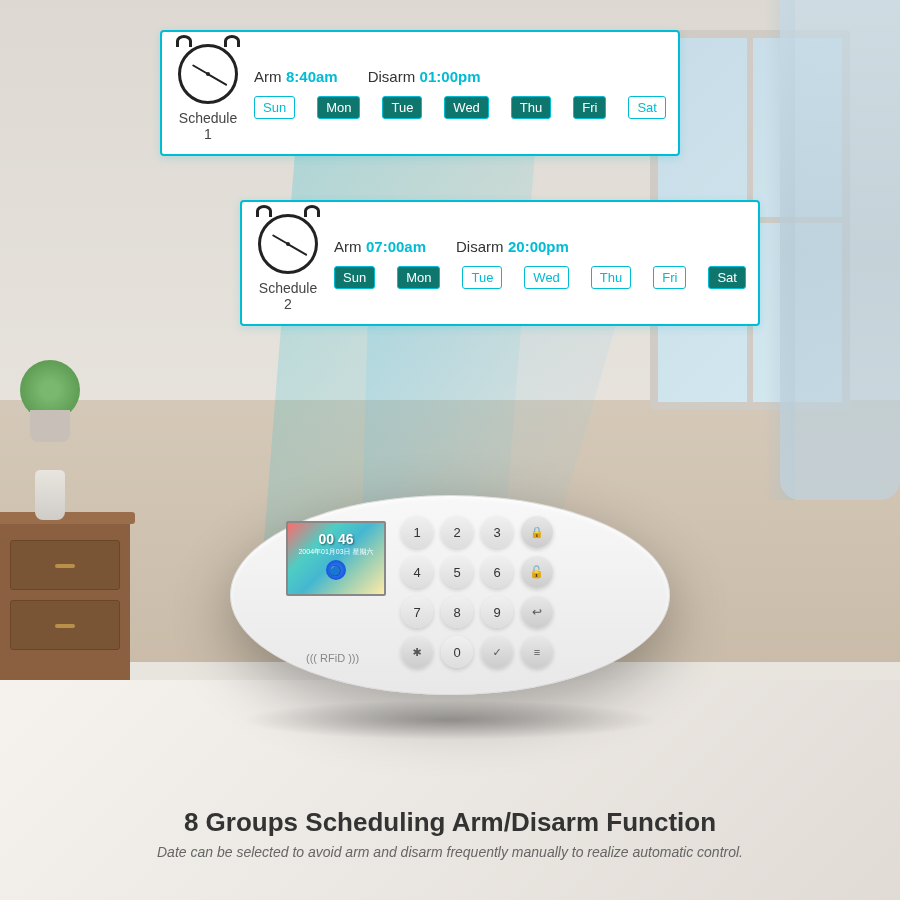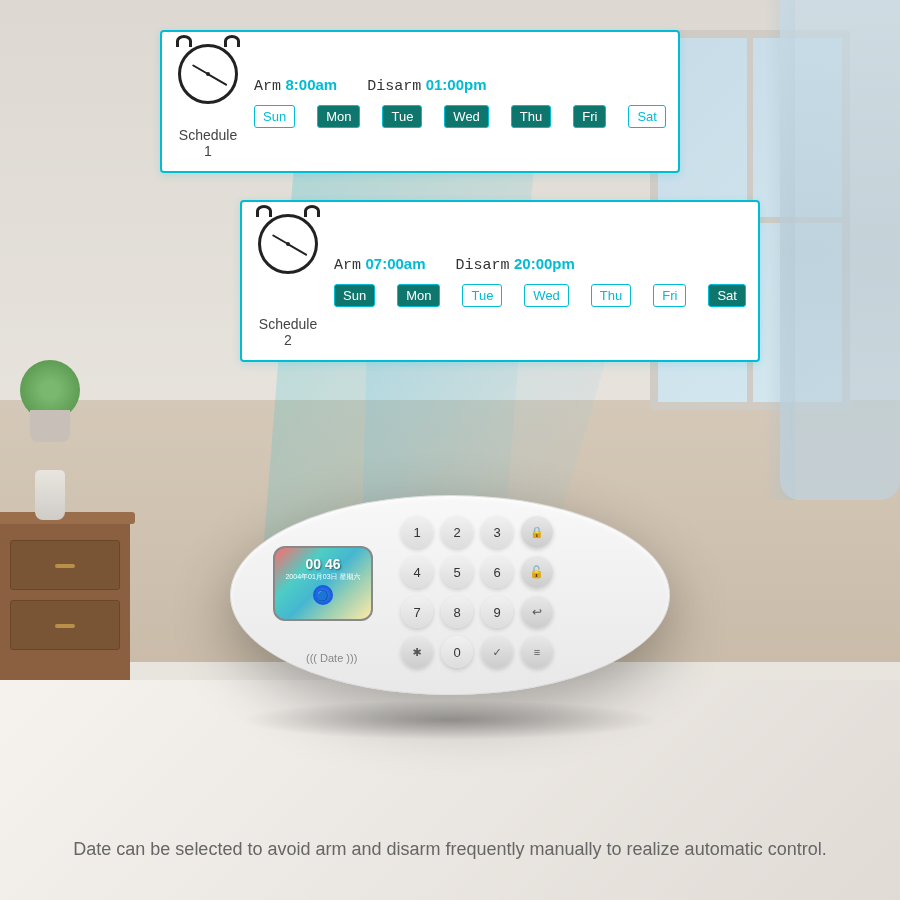--- a/index.html
+++ b/index.html
@@ -179,28 +179,27 @@
       width: 420px;
       height: 40px;
       background: radial-gradient(ellipse, rgba(0,0,0,0.3) 0%, transparent 70%);
       margin: 5px auto 0;
     }
 
     
     .device-screen {
       position: absolute;
       top: 25px;
-      left: 42px;
+      left: 55px;
       width: 100px;
       height: 75px;
       background: linear-gradient(135deg, #ff6b6b 0%, #4ecdc4 30%, #45b7d1 50%, #96ceb4 70%, #ffeaa7 100%);
-      border-radius: 12px;
+      border-radius: 2px;
       border: 2px solid #888;
       overflow: hidden;
-      margin-top: 25px;
     }
     .screen-time {
       color: white;
       font-size: 14px;
       font-weight: bold;
       text-align: center;
       padding-top: 8px;
       text-shadow: 1px 1px 2px rgba(0,0,0,0.5);
     }
     .screen-date {
@@ -342,21 +341,20 @@
     }
     .schedule-times {
       display: flex;
       gap: 30px;
       align-items: center;
       margin-bottom: 10px;
     }
     .time-label {
       font-size: 15px;
       color: #333;
-      font-family: Liberation Mono, monospace;
     }
     .time-value {
       font-size: 15px;
       color: #00bcd4;
       font-weight: bold;
     }
     .days-row {
       display: flex;
       gap: 22px;
     }
@@ -388,22 +386,23 @@
       left: 0; right: 0;
       text-align: center;
     }
     .bottom-title {
       font-size: 26px;
       font-weight: bold;
       color: #333;
       margin-bottom: 6px;
     }
     .bottom-subtitle {
-      font-size: 18px;
+      font-size: 14px;
       color: #666;
+      font-style: italic;
     }
 
     
     .light-svg {
       position: absolute;
       top: 0; left: 0;
       width: 100%; height: 100%;
       pointer-events: none;
     }
   </style>
@@ -449,55 +448,55 @@
       <stop offset="100%" stop-color="#4fc3f7" stop-opacity="0"></stop>
     </linearGradient>
   </defs>
 
   <polygon points="300,90 540,90 500,590 260,590" fill="url(#beam1)"></polygon>
 
   <polygon points="370,240 640,240 540,590 360,590" fill="url(#beam2)"></polygon>
 </svg>
 
 <div class="schedule-card schedule-1">
-  <div style="display:flex;flex-direction:column;align-items:center;gap:17px;">
+  <div style="display:flex;flex-direction:column;align-items:center;">
     <div class="clock-icon">
       <div class="clock-bell-left"></div>
       <div class="clock-bell-right"></div>
       <div class="clock-hand-hour"></div>
       <div class="clock-hand-min"></div>
       <div class="clock-center"></div>
     </div>
     <div class="schedule-label">Schedule 1</div>
   </div>
   <div class="schedule-info">
     <div class="schedule-times">
       <div>
         <span class="time-label">Arm</span>
-        <span class="time-value">8:00am</span>
+        <span class="time-value">8:40am</span>
       </div>
       <div>
         <span class="time-label">Disarm</span>
         <span class="time-value">01:00pm</span>
       </div>
     </div>
     <div class="days-row" id="days-row-1">
         <button class="day-btn">Sun</button>
         <button class="day-btn active">Mon</button>
         <button class="day-btn active">Tue</button>
         <button class="day-btn active">Wed</button>
         <button class="day-btn active">Thu</button>
         <button class="day-btn active">Fri</button>
         <button class="day-btn">Sat</button>
       </div>
   </div>
 </div>
 
 <div class="schedule-card schedule-2">
-  <div style="display:flex;flex-direction:column;align-items:center;gap:36px;">
+  <div style="display:flex;flex-direction:column;align-items:center;">
     <div class="clock-icon">
       <div class="clock-bell-left"></div>
       <div class="clock-bell-right"></div>
       <div class="clock-hand-hour"></div>
       <div class="clock-hand-min"></div>
       <div class="clock-center"></div>
     </div>
     <div class="schedule-label">Schedule 2</div>
   </div>
   <div class="schedule-info">
@@ -549,21 +548,22 @@
       <div class="key-btn">9</div>
       <div class="key-btn key-special" style="font-size:12px;">↩</div>
 
       <div class="key-btn key-special">✱</div>
       <div class="key-btn">0</div>
       <div class="key-btn key-special">✓</div>
       <div class="key-btn key-special">≡</div>
     </div>
 
     <div class="rfid-label">
-      <span>((( Date )))</span>
+      <span>((( RFiD )))</span>
     </div>
   </div>
   <div class="device-shadow"></div>
 </div>
 
 <div class="bottom-text">
+  <div class="bottom-title">8 Groups Scheduling Arm/Disarm Function</div>
   <div class="bottom-subtitle">Date can be selected to avoid arm and disarm frequently manually to realize automatic control.</div>
 </div>
 
 </body></html>

